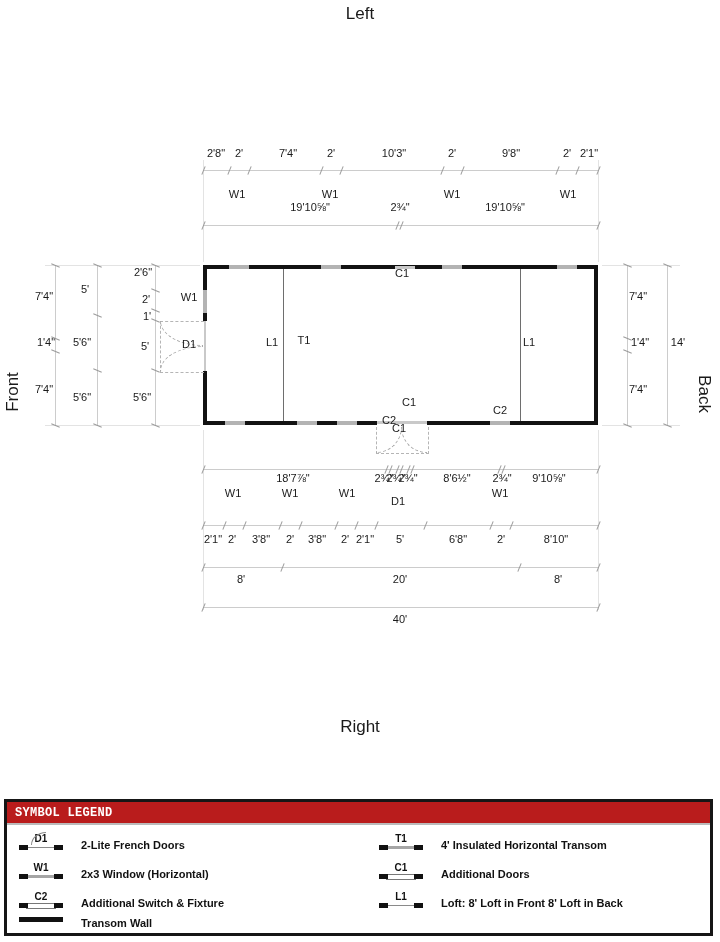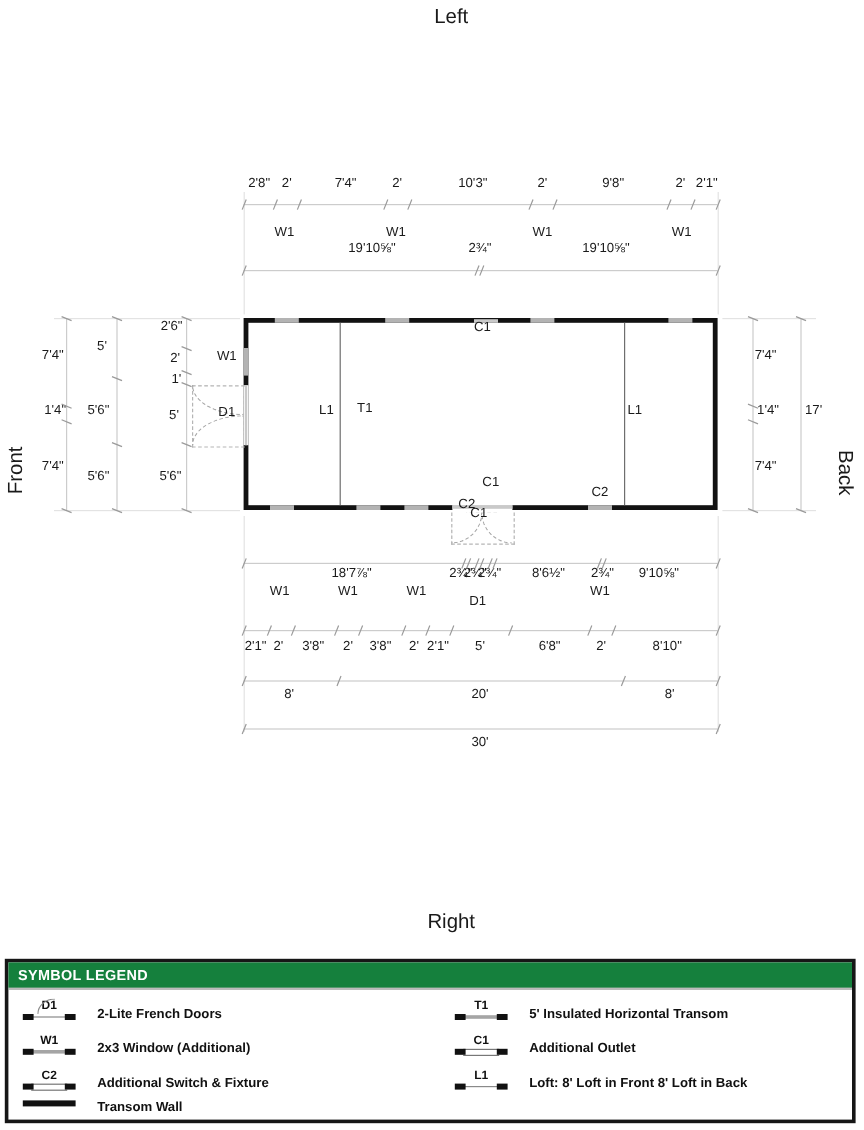--- a/index.html
+++ b/index.html
@@ -4,21 +4,21 @@
 <style>
   html,body{margin:0;padding:0;background:#fff;}
   .page{position:relative;width:720px;height:942px;background:#fff;overflow:hidden;
         font-family:"Liberation Sans",sans-serif;color:#1a1a1a;}
   .abs{position:absolute;}
   .dim{position:absolute;font-size:11px;line-height:13px;white-space:nowrap;
        transform:translateX(-50%);color:#1a1a1a;}
   .orient{position:absolute;font-size:17px;line-height:20px;white-space:nowrap;}
   .orient.rotl{transform:translate(-50%,-50%) rotate(-90deg);}
   .orient.rotr{transform:translate(-50%,-50%) rotate(90deg);}
-  .orient.ctr{transform:translateX(-50%);margin-left:16px;}
+  .orient.ctr{transform:translateX(-50%);}
   .hline{position:absolute;height:1px;background:#ccc;}
   .vline{position:absolute;width:1px;background:#ccc;}
   .ext{position:absolute;background:#e3e3e3;}
   .tick{position:absolute;background:#9a9a9a;}
   .tick.v{width:1px;height:9px;transform:rotate(22deg);}
   .tick.h{width:9px;height:1px;transform:rotate(22deg);}
   
   .plan{position:absolute;left:203px;top:265px;width:395px;height:160px;
         border:4px solid #121212;box-sizing:border-box;background:#fff;}
   .win{position:absolute;background:#b3b3b3;}
@@ -28,22 +28,22 @@
   .arcTL,.arcBL,.arcDL,.arcDR{position:absolute;box-sizing:border-box;}
   .arcTL{border-left:1px dashed #aaa;border-bottom:1px dashed #aaa;border-bottom-left-radius:100% 100%;}
   .arcBL{border-left:1px dashed #aaa;border-top:1px dashed #aaa;border-top-left-radius:100% 100%;}
   .arcDL{border-right:1px dashed #aaa;border-bottom:1px dashed #aaa;border-bottom-right-radius:100% 100%;}
   .arcDR{border-left:1px dashed #aaa;border-bottom:1px dashed #aaa;border-bottom-left-radius:100% 100%;}
   .dashboxL{position:absolute;border-left:1px dashed #b5b5b5;border-top:1px dashed #b5b5b5;border-bottom:1px dashed #b5b5b5;}
   .dashboxB{position:absolute;border-left:1px dashed #b5b5b5;border-right:1px dashed #b5b5b5;border-bottom:1px dashed #b5b5b5;}
   
   .legend{position:absolute;left:4px;top:799px;width:709px;height:137px;
           border:3px solid #161616;box-sizing:border-box;background:#fff;}
-  .lg-head{position:absolute;left:0;top:0;right:0;height:21px;background:#15803d;
-           border-bottom:2px solid #bbb;}
+  .lg-head{position:absolute;left:0;top:0;right:0;height:21px;background:#b91c1c;
+           border-bottom:2px solid #bbb;font-family:Liberation Mono, monospace;}
   .lg-title{position:absolute;left:8px;top:4px;color:#fff;font-weight:bold;font-size:12px;letter-spacing:.3px;}
   .lg-row{position:absolute;height:24px;}
   .sym{position:absolute;left:0;top:0;width:44px;}
   .sym-code{font-weight:bold;font-size:10px;line-height:11px;text-align:center;color:#111;}
   .bar{position:relative;width:44px;height:6px;margin-top:1px;}
   .bar .line{position:absolute;left:7px;right:7px;top:2px;height:1px;background:#8a8a8a;}
   .bar.thick .line{height:3px;background:#a5a5a5;top:1px;}
   .bar.dbl .line{height:4px;background:transparent;border-top:1px solid #777;border-bottom:1px solid #777;top:0;}
   .bar .cap{position:absolute;width:9px;height:5px;background:#111;top:0;}
   .cap.l{left:0;} .cap.r{right:0;}
@@ -51,21 +51,21 @@
   .doorarc{position:absolute;left:12px;top:-13px;width:15px;height:13px;box-sizing:border-box;
            border-left:1px solid #888;border-top:1px solid #888;border-top-left-radius:100% 100%;}
   .desc{position:absolute;left:62px;top:6px;font-weight:bold;font-size:11px;white-space:nowrap;color:#111;}
 </style>
 </head>
 <body>
 
 <div class="page">
 
   <div class="orient ctr" style="left:360px;top:4px">Left</div>
-  <div class="orient ctr" style="left:360px;top:758px">Right</div>
+  <div class="orient ctr" style="left:360px;top:717px">Right</div>
   <div class="orient rotl" style="left:13px;top:392px">Front</div>
   <div class="orient rotr" style="left:704px;top:394px">Back</div>
 
   <div id="diagram" class="abs" style="left:0;top:0;width:720px;height:760px">
     <div class="plan"></div>
 
     <div class="loft" style="left:283px;top:269px;height:152px"></div>
     <div class="loft" style="left:520px;top:269px;height:152px"></div>
 
     <div class="win" style="left:229px;top:265px;width:20px;height:4px"></div>
@@ -115,21 +115,21 @@
       <span class="dim" style="left: 82px; top: 336px;">5'6"</span>
       <span class="dim" style="left: 82px; top: 391px;">5'6"</span>
       <span class="dim" style="left: 143px; top: 266px;">2'6"</span>
       <span class="dim" style="left: 146px; top: 293px;">2'</span>
       <span class="dim" style="left: 147px; top: 310px;">1'</span>
       <span class="dim" style="left: 145px; top: 340px;">5'</span>
       <span class="dim" style="left: 142px; top: 391px;">5'6"</span>
       <span class="dim" style="left: 638px; top: 290px;">7'4"</span>
       <span class="dim" style="left: 640px; top: 336px;">1'4"</span>
       <span class="dim" style="left: 638px; top: 383px;">7'4"</span>
-      <span class="dim" style="left: 678px; top: 336px;">17'</span>
+      <span class="dim" style="left: 678px; top: 336px;">14'</span>
       <span class="dim" style="left: 293px; top: 472px;">18'7⅞"</span>
       <span class="dim" style="left: 384px; top: 472px;">2¾"</span>
       <span class="dim" style="left: 396px; top: 472px;">2¾"</span>
       <span class="dim" style="left: 408px; top: 472px;">2¾"</span>
       <span class="dim" style="left: 457px; top: 472px;">8'6½"</span>
       <span class="dim" style="left: 502px; top: 472px;">2¾"</span>
       <span class="dim" style="left: 549px; top: 472px;">9'10⅝"</span>
       <span class="dim" style="left: 233px; top: 487px;">W1</span>
       <span class="dim" style="left: 290px; top: 487px;">W1</span>
       <span class="dim" style="left: 347px; top: 487px;">W1</span>
@@ -142,21 +142,21 @@
       <span class="dim" style="left: 317px; top: 533px;">3'8"</span>
       <span class="dim" style="left: 345px; top: 533px;">2'</span>
       <span class="dim" style="left: 365px; top: 533px;">2'1"</span>
       <span class="dim" style="left: 400px; top: 533px;">5'</span>
       <span class="dim" style="left: 458px; top: 533px;">6'8"</span>
       <span class="dim" style="left: 501px; top: 533px;">2'</span>
       <span class="dim" style="left: 556px; top: 533px;">8'10"</span>
       <span class="dim" style="left: 241px; top: 573px;">8'</span>
       <span class="dim" style="left: 400px; top: 573px;">20'</span>
       <span class="dim" style="left: 558px; top: 573px;">8'</span>
-      <span class="dim" style="left: 400px; top: 613px;">30'</span>
+      <span class="dim" style="left: 400px; top: 613px;">40'</span>
       <span class="dim" style="left: 402px; top: 267px;">C1</span>
       <span class="dim" style="left: 189px; top: 291px;">W1</span>
       <span class="dim" style="left: 189px; top: 338px;">D1</span>
       <span class="dim" style="left: 272px; top: 336px;">L1</span>
       <span class="dim" style="left: 304px; top: 334px;">T1</span>
       <span class="dim" style="left: 529px; top: 336px;">L1</span>
       <span class="dim" style="left: 409px; top: 396px;">C1</span>
       <span class="dim" style="left: 500px; top: 404px;">C2</span>
       <span class="dim" style="left: 389px; top: 414px;">C2</span>
       <span class="dim" style="left: 399px; top: 422px;">C1</span>
@@ -262,21 +262,21 @@
     </div>
     <div class="lg-row" style="left:12px;top:60px">
       <div class="sym">
         <div class="sym-code">W1</div>
         <div class="bar thick">
             <span class="line"></span>
             <i class="cap l"></i>
             <i class="cap r"></i>
           </div>
       </div>
-      <div class="desc">2x3 Window (Additional)</div>
+      <div class="desc">2x3 Window (Horizontal)</div>
     </div>
     <div class="lg-row" style="left:12px;top:89px">
       <div class="sym">
         <div class="sym-code">C2</div>
         <div class="bar dbl">
             <span class="line"></span>
             <i class="cap l"></i>
             <i class="cap r"></i>
           </div>
       </div>
@@ -292,32 +292,32 @@
 
     <div class="lg-row" style="left:372px;top:31px">
       <div class="sym">
         <div class="sym-code">T1</div>
         <div class="bar thick">
             <span class="line"></span>
             <i class="cap l"></i>
             <i class="cap r"></i>
           </div>
       </div>
-      <div class="desc">5' Insulated Horizontal Transom</div>
+      <div class="desc">4' Insulated Horizontal Transom</div>
     </div>
     <div class="lg-row" style="left:372px;top:60px">
       <div class="sym">
         <div class="sym-code">C1</div>
         <div class="bar dbl">
             <span class="line"></span>
             <i class="cap l"></i>
             <i class="cap r"></i>
           </div>
       </div>
-      <div class="desc">Additional Outlet</div>
+      <div class="desc">Additional Doors</div>
     </div>
     <div class="lg-row" style="left:372px;top:89px">
       <div class="sym">
         <div class="sym-code">L1</div>
         <div class="bar">
             <span class="line"></span>
             <i class="cap l"></i>
             <i class="cap r"></i>
           </div>
       </div>

